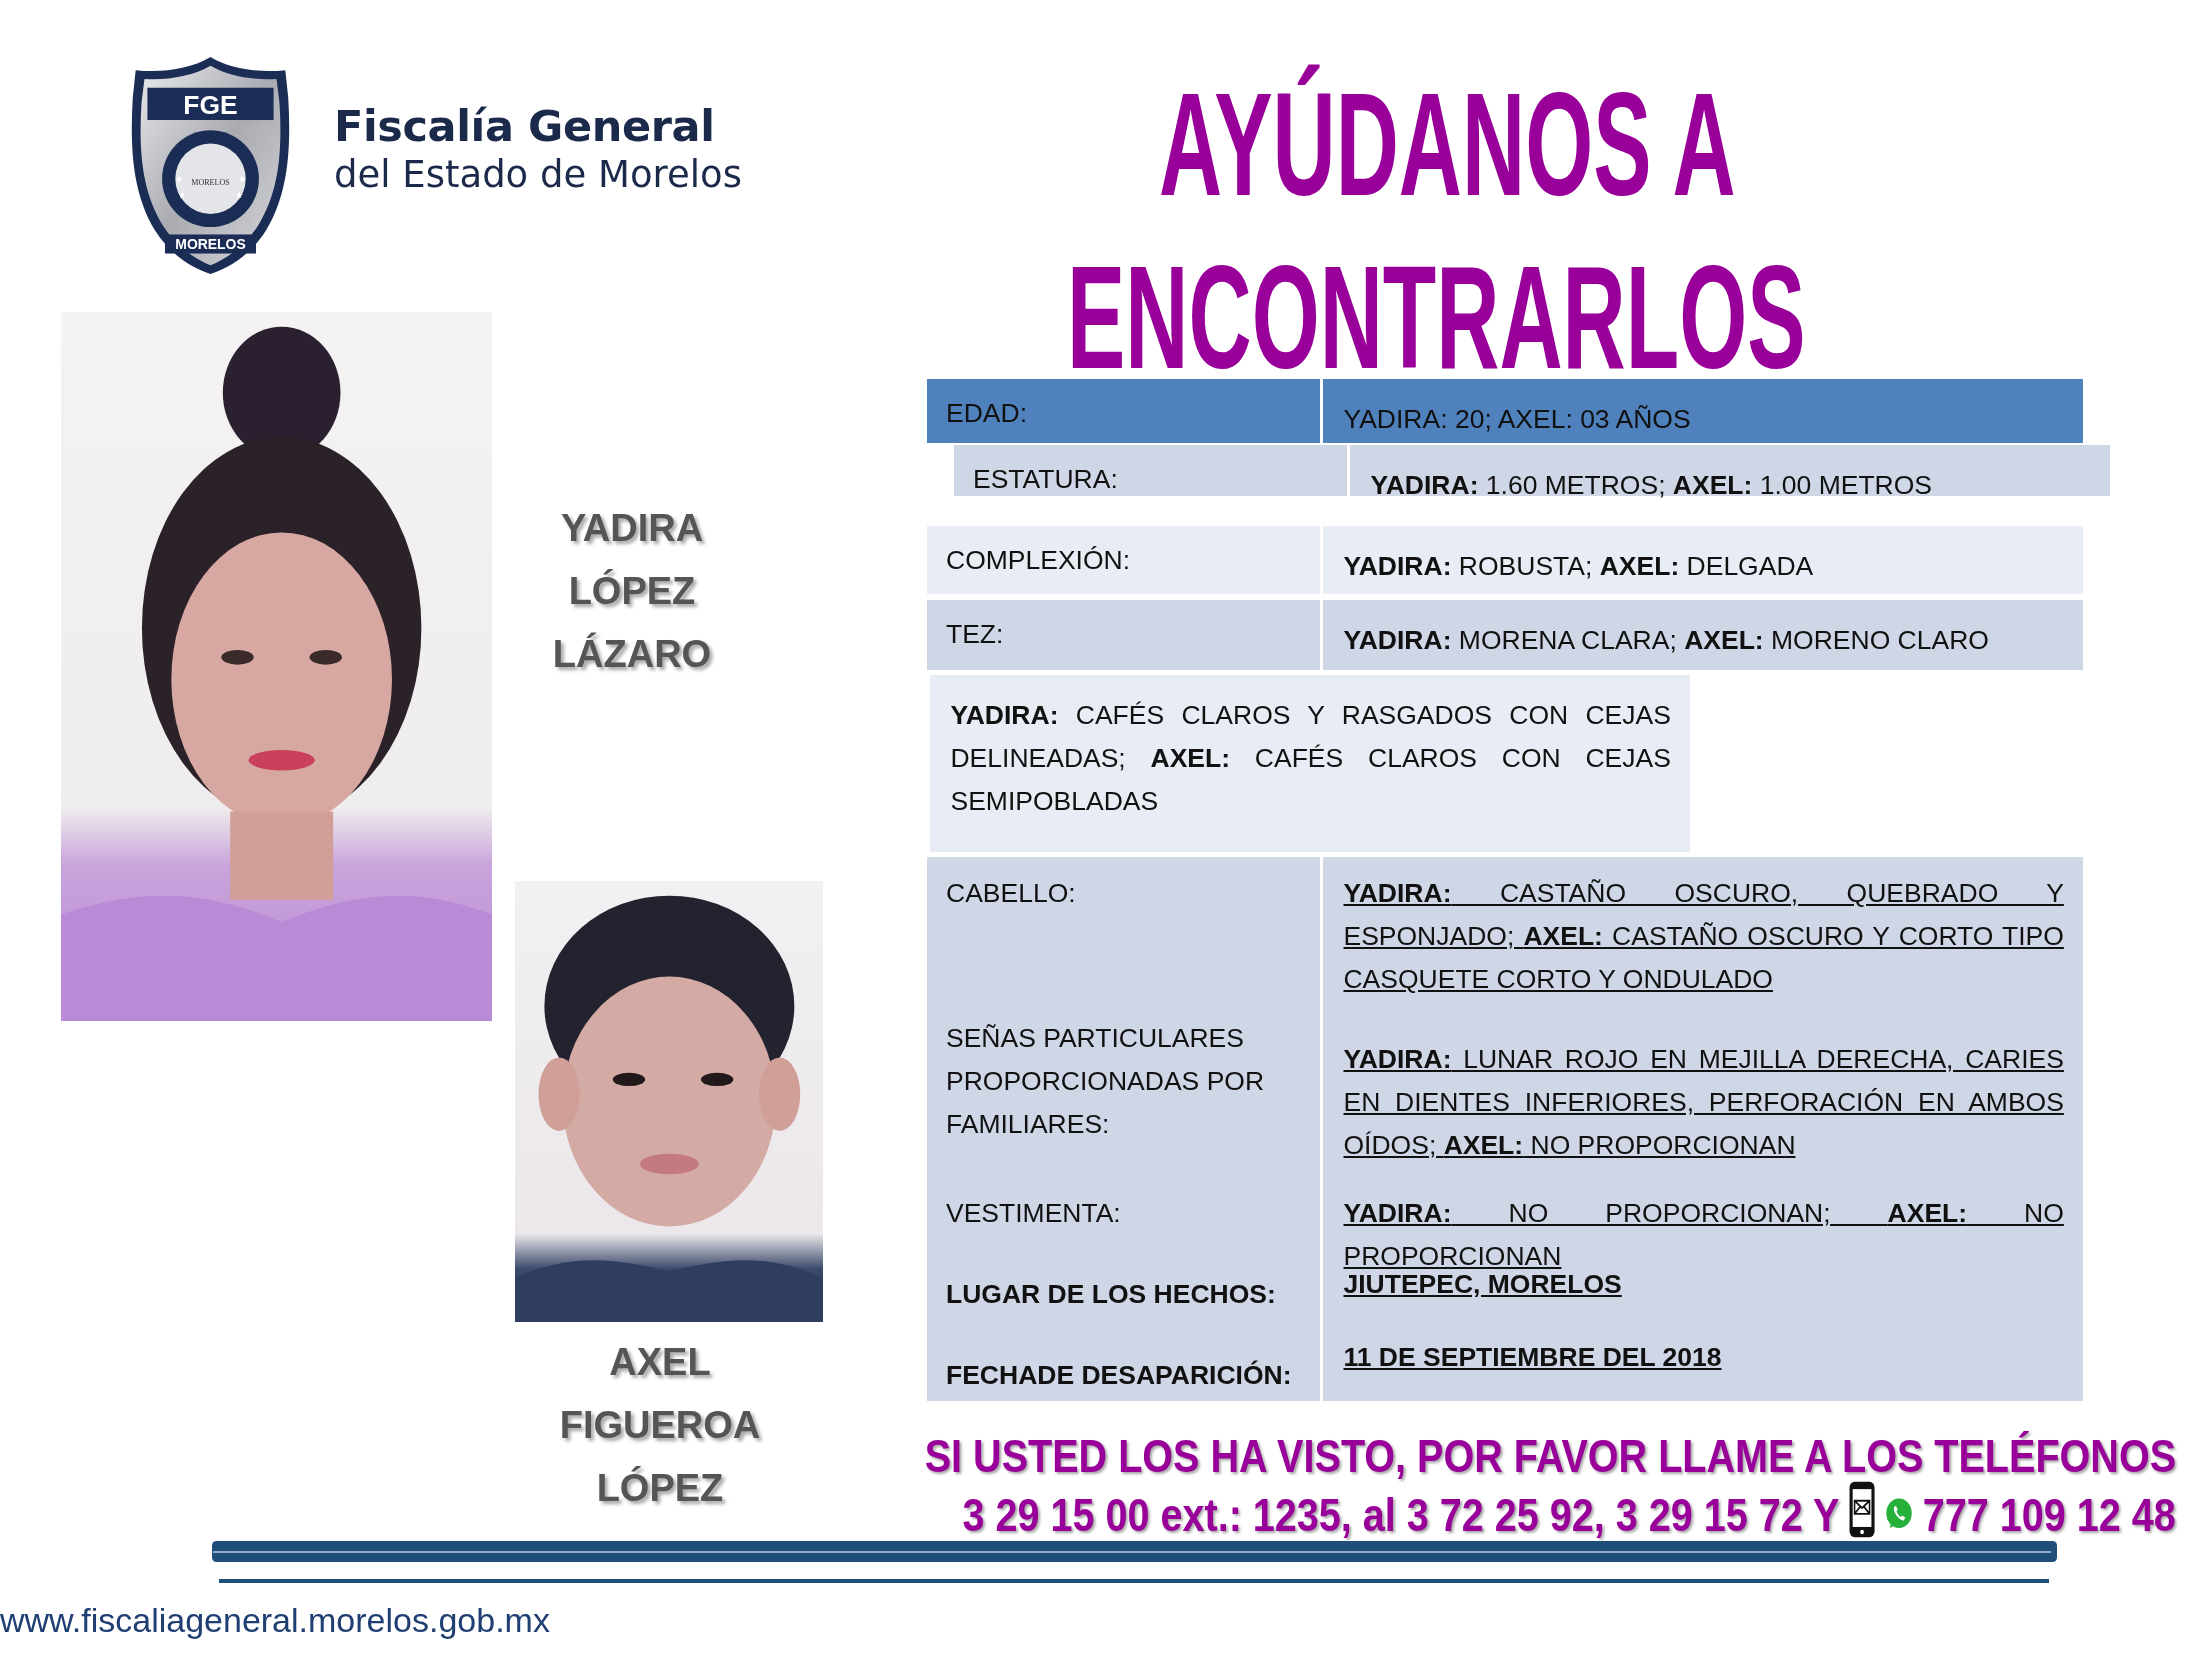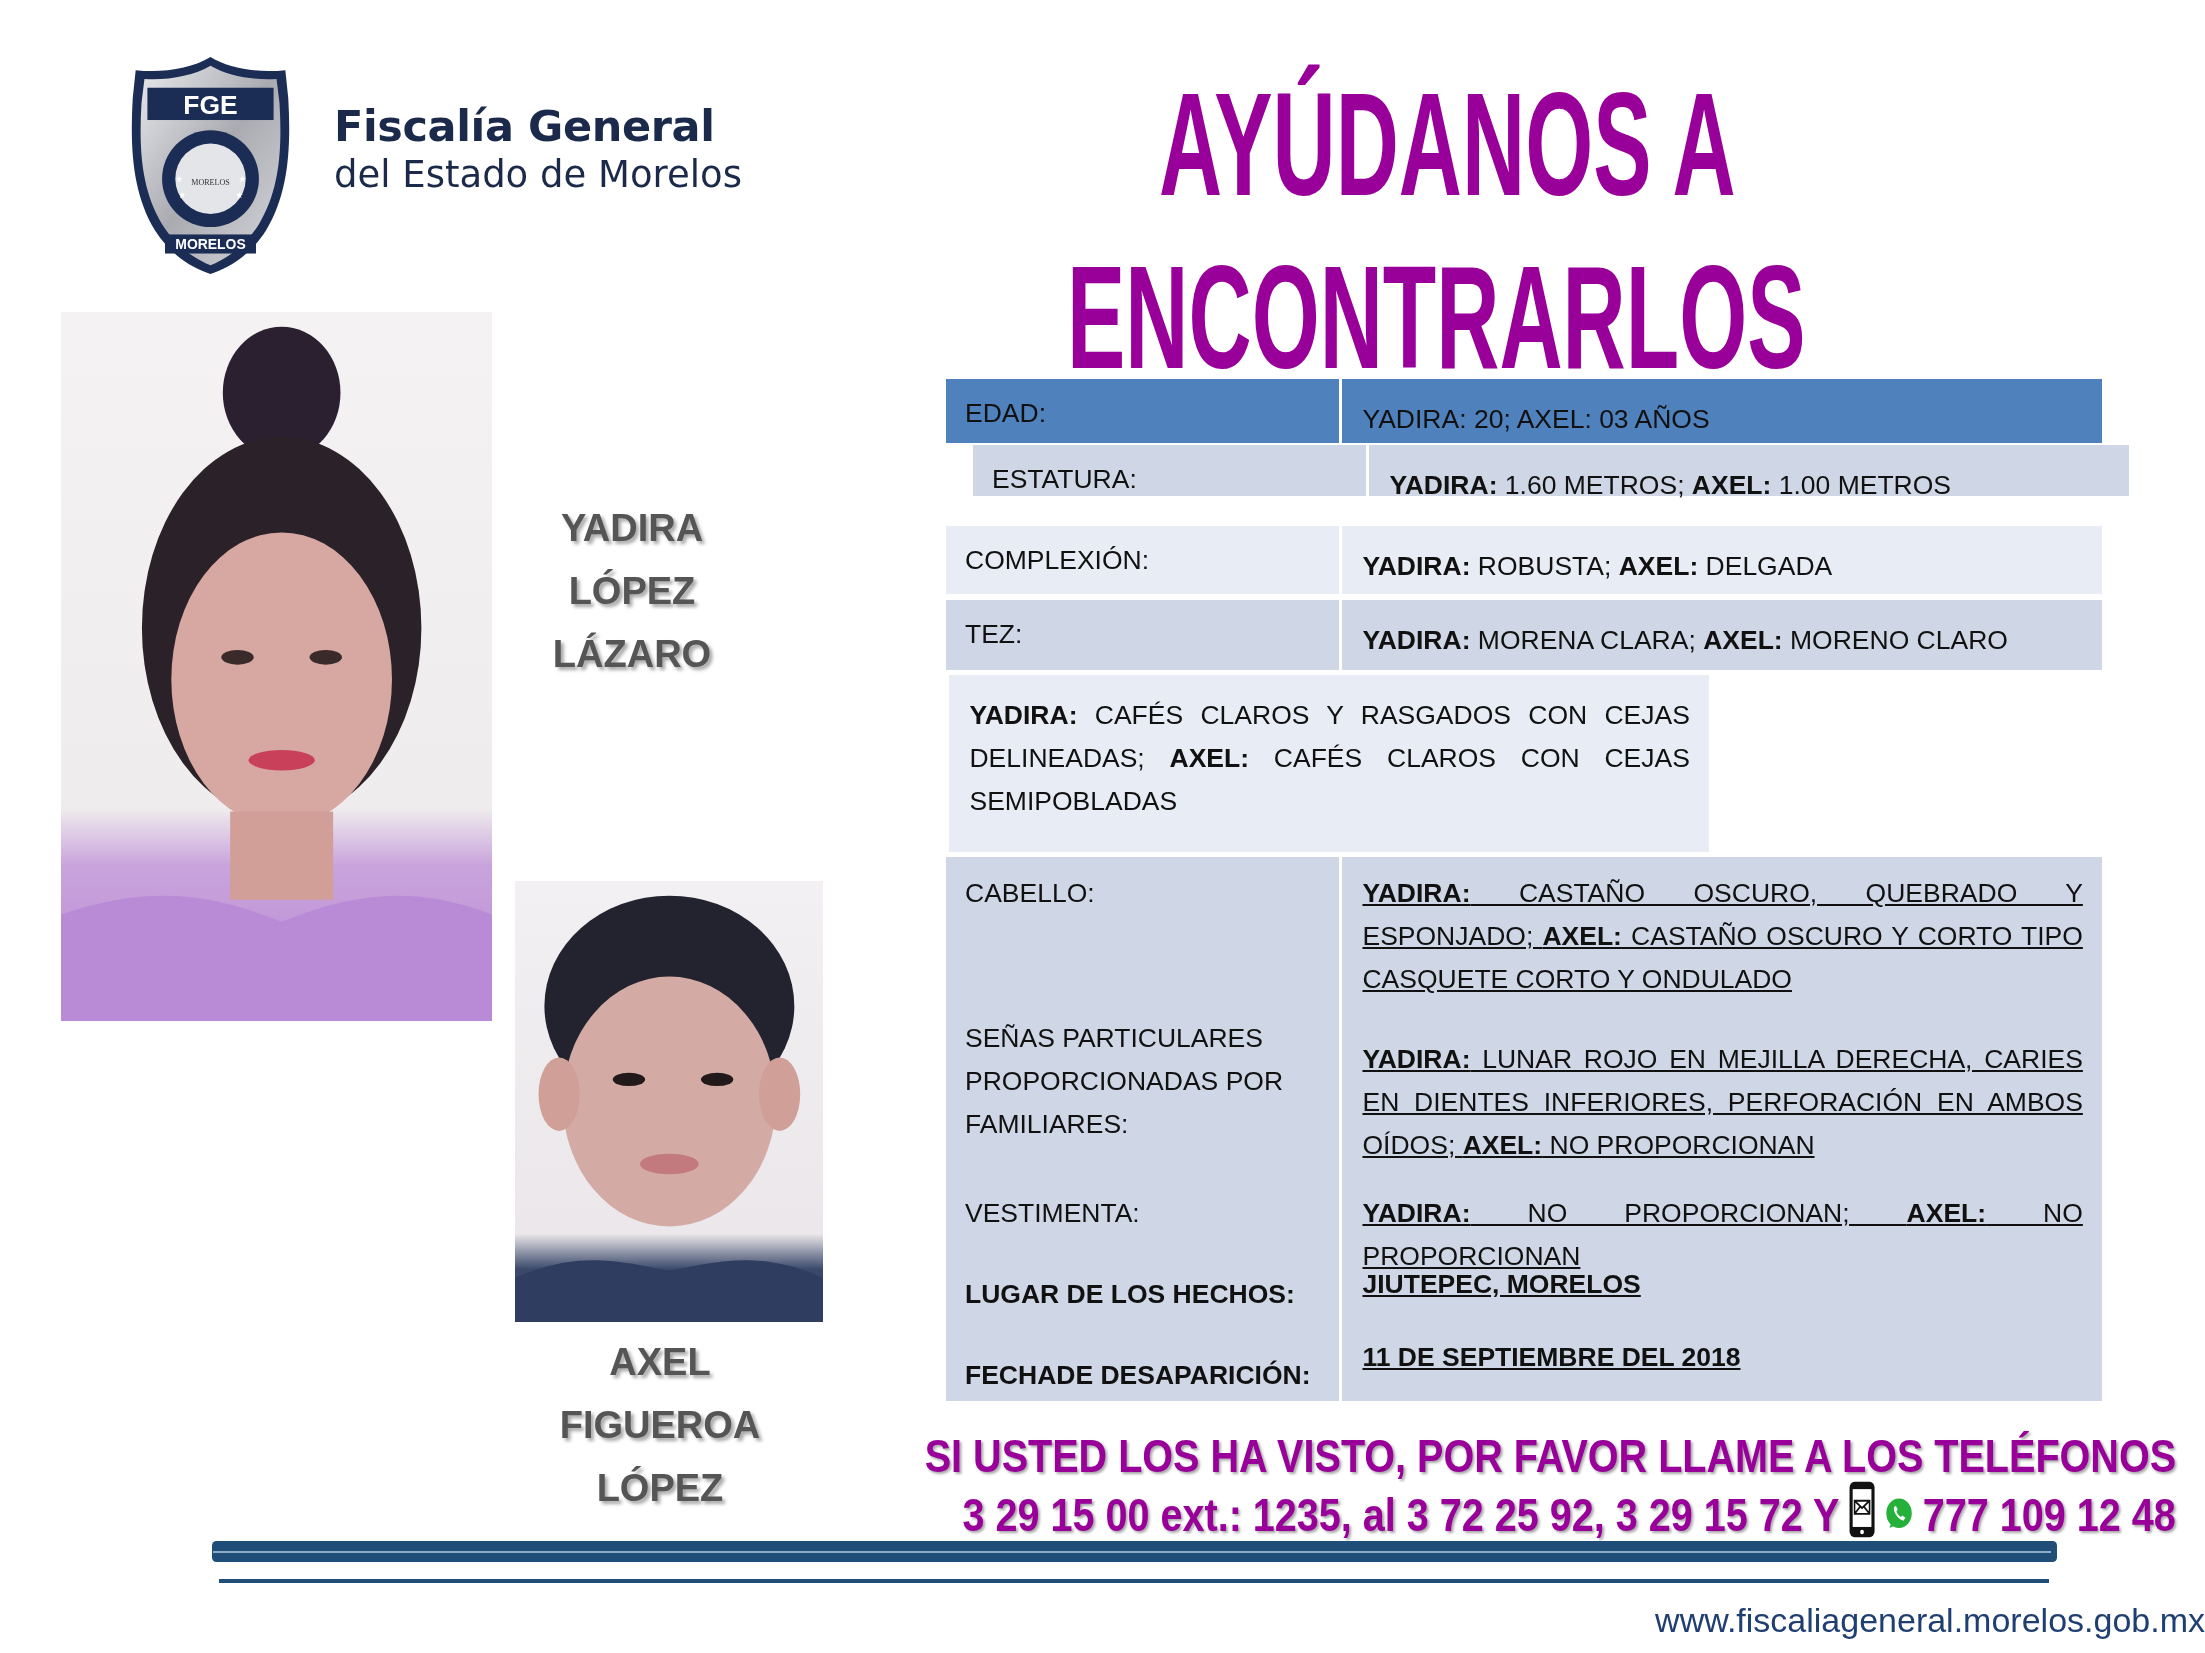--- a/index.html
+++ b/index.html
@@ -33,21 +33,21 @@
   
   .person-name {
     color:#555555; font-weight:bold; font-size:38px; line-height:63px; text-align:center;
     text-shadow:2.9px 2.9px 3.7px rgba(0,0,0,0.35); font-family:"Liberation Sans", sans-serif;
   }
   #name-yadira { left:485px; top:497px; width:294px; }
   #name-axel { left:513px; top:1331px; width:294px; }
 
   
   #info-table { left:927px; top:379px; width:1156px; height:1032px; }
-  .trow { position:absolute; left:0; width:1156px; display:flex;margin-left:19px; }
+  .trow { position:absolute; left:0; width:1156px; display:flex; }
   .cell { box-sizing:border-box; height:100%; font-family:"Liberation Sans", sans-serif; font-size:26.5px; color:#111; }
   .c-label { width:393px; padding:19px 0 0 19px; }
   .c-value { width:760px; margin-left:2.9px; padding:19px 19px 0 20.6px; line-height:43px; text-align:justify; }
   .c-value b, .c-label b { font-weight:bold; }
   .dark { background:#cfd7e6; }
   .light { background:#e8ecf4; }
   .hdr { background:#4f81bd; }
   .merged-label-item { position:absolute; left:19px; line-height:43px; }
   .merged-value-item { position:absolute; left:20.6px; right:19px; line-height:43px; text-align:justify;text-decoration:underline; }
 
@@ -55,21 +55,21 @@
   .contact { color:#990099; font-weight:bold; font-family:"Liberation Sans", sans-serif; white-space:nowrap;
     text-shadow:2.2px 2.2px 2.9px rgba(0,0,0,0.35); transform-origin:right top; }
   #contact-line1 { right:29px; top:1429px; font-size:46px; transform:scaleX(0.86); }
   #contact-line2 { right:29px; top:1480px; font-size:46px; display:flex; align-items:center; gap:10.3px; transform:scaleX(0.86); }
   .icon-box { display:inline-block; vertical-align:middle; }
 
   
   #bar-thick { left:212px; top:1541px; width:1845px; height:21px; background:#1f4e79; border-radius:4.4px; }
   #bar-thick-line { left:213px; top:1551px; width:1838px; height:1.5px; background:#8fa9c9; }
   #bar-thin { left:219px; top:1579px; width:1830px; height:4.4px; background:#1f4e79; }
-  #footer-url { left:0; width:2205px; top:1601px; text-align:right; font-size:34px; color:#1f3e72; font-family:"Liberation Sans", sans-serif; }
+  #footer-url { left:0; width:2205px; top:1601px; text-align:left; font-size:34px; color:#1f3e72; font-family:"Liberation Sans", sans-serif; }
 </style>
 </head>
 <body>
 
 <div id="logo" class="abs">
   <svg viewBox="0 0 232 304" width="171" height="223">
     <path d="M116 4 C90 20 50 26 14 22 L10 60 C6 130 10 190 40 240 C62 275 92 292 116 300 C140 292 170 275 192 240 C222 190 226 130 222 60 L218 22 C182 26 142 20 116 4 Z" fill="#1b2d55"></path>
     <path d="M116 16 C92 30 58 36 26 34 L22 66 C18 130 22 186 50 232 C70 264 96 280 116 288 C136 280 162 264 182 232 C210 186 214 130 210 66 L206 34 C174 36 140 30 116 16 Z" fill="url(#silver)"></path>
     <defs>
       <linearGradient id="silver" x1="0" y1="0" x2="1" y2="1">

